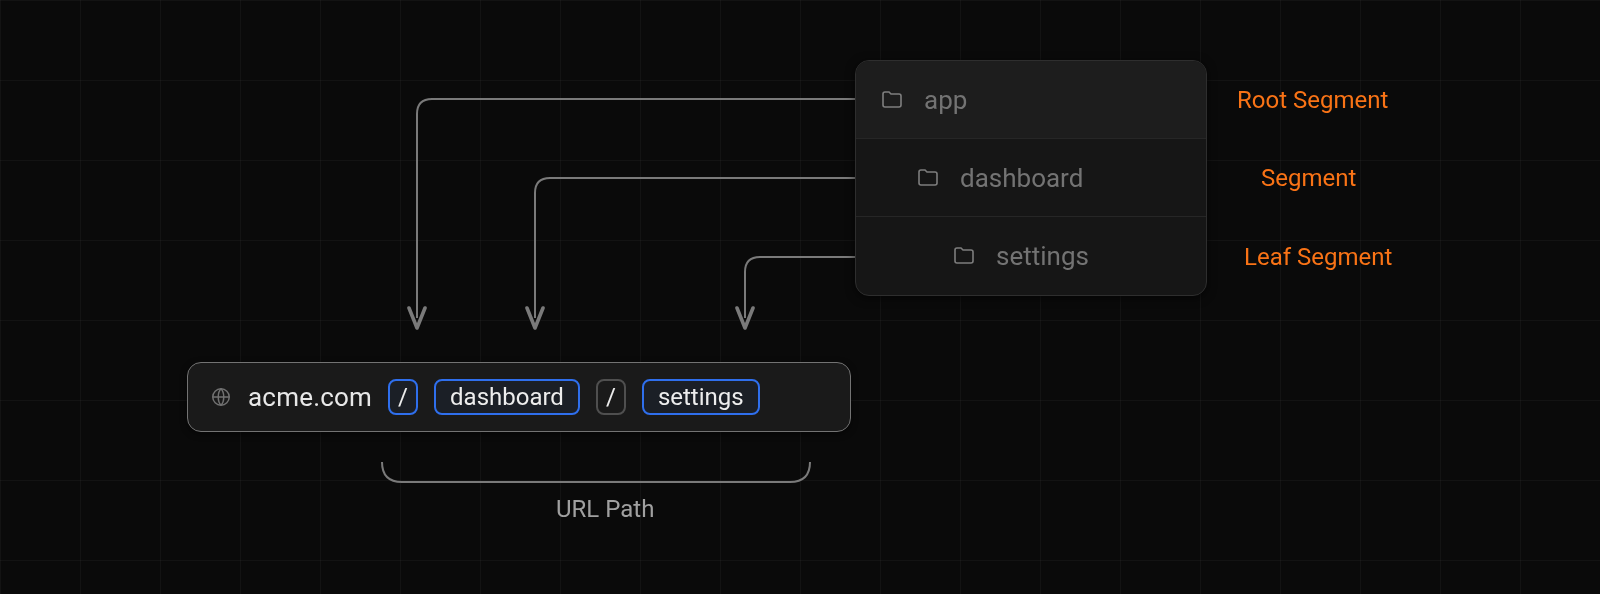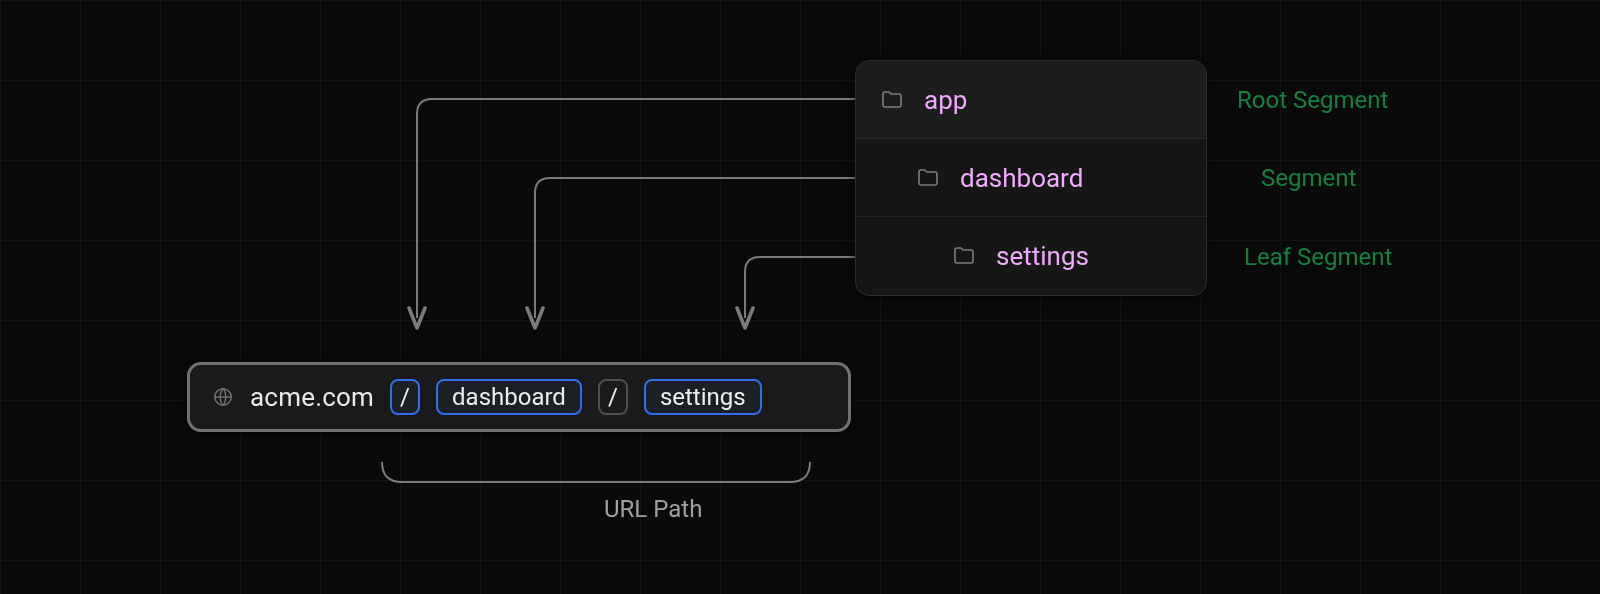--- a/index.html
+++ b/index.html
@@ -24,21 +24,21 @@
   }
 
   
   .url-bar {
     position: absolute;
     left: 187px;
     top: 362px;
     width: 664px;
     height: 70px;
     background: #1a1a1a;
-    border: 3px solid #737373;
+    border: 1px solid #737373;
     border-radius: 14px;
     display: flex;
     align-items: center;
     padding: 0 22px;
     gap: 16px;
     box-shadow: 0 2px 6px rgba(0,0,0,0.5);
   }
   .globe-icon {
     width: 22px;
     height: 22px;
@@ -92,38 +92,38 @@
     overflow: hidden;
     box-shadow: 0 2px 10px rgba(0,0,0,0.6);
   }
   .tree-row {
     height: 78px;
     display: flex;
     align-items: center;
     gap: 20px;
     border-bottom: 1px solid #262626;
     font-size: 26px;
-    color: #f0abfc;
+    color: #737373;
   }
   .tree-row:last-child { border-bottom: none; }
   .tree-row.depth-0 { padding-left: 24px; background: #1d1d1d; }
   .tree-row.depth-1 { padding-left: 60px; }
   .tree-row.depth-2 { padding-left: 96px; }
   .folder-icon {
     width: 24px;
     height: 24px;
     flex: 0 0 auto;
     opacity: 0.75;
   }
 
   
   .side-label {
     position: absolute;
     font-size: 24px;
-    color: #15803d;
+    color: #f97316;
   }
 
   
   .caption {
     position: absolute;
     font-size: 24px;
     color: #a0a0a0;
   }
 
   
@@ -167,21 +167,21 @@
     <circle cx="12" cy="12" r="9" fill="none" stroke="#a0a0a0" stroke-width="1.6"></circle>
     <path d="M3 12 H21 M12 3 C 8 7 8 17 12 21 M12 3 C 16 7 16 17 12 21" fill="none" stroke="#a0a0a0" stroke-width="1.6"></path>
   </svg>
   <span class="domain-text">acme.com</span>
   <span class="seg-slash">/</span>
   <span class="seg-word">dashboard</span>
   <span class="seg-slash dim">/</span>
   <span class="seg-word">settings</span>
 </div>
 
-<div class="caption" style="left:556px; top:495px;margin-left:48px;">URL Path</div>
+<div class="caption" style="left:556px; top:495px;">URL Path</div>
 
 <div class="tree-panel">
   <div class="tree-row depth-0">
     <svg class="folder-icon" viewBox="0 0 24 24">
       <path d="M3 6 a2 2 0 0 1 2-2 h4 l2 2 h8 a2 2 0 0 1 2 2 v9 a2 2 0 0 1-2 2 H5 a2 2 0 0 1-2-2 Z" fill="none" stroke="#a0a0a0" stroke-width="1.6"></path>
     </svg>
     <span>app</span>
   </div>
   <div class="tree-row depth-1">
     <svg class="folder-icon" viewBox="0 0 24 24">

